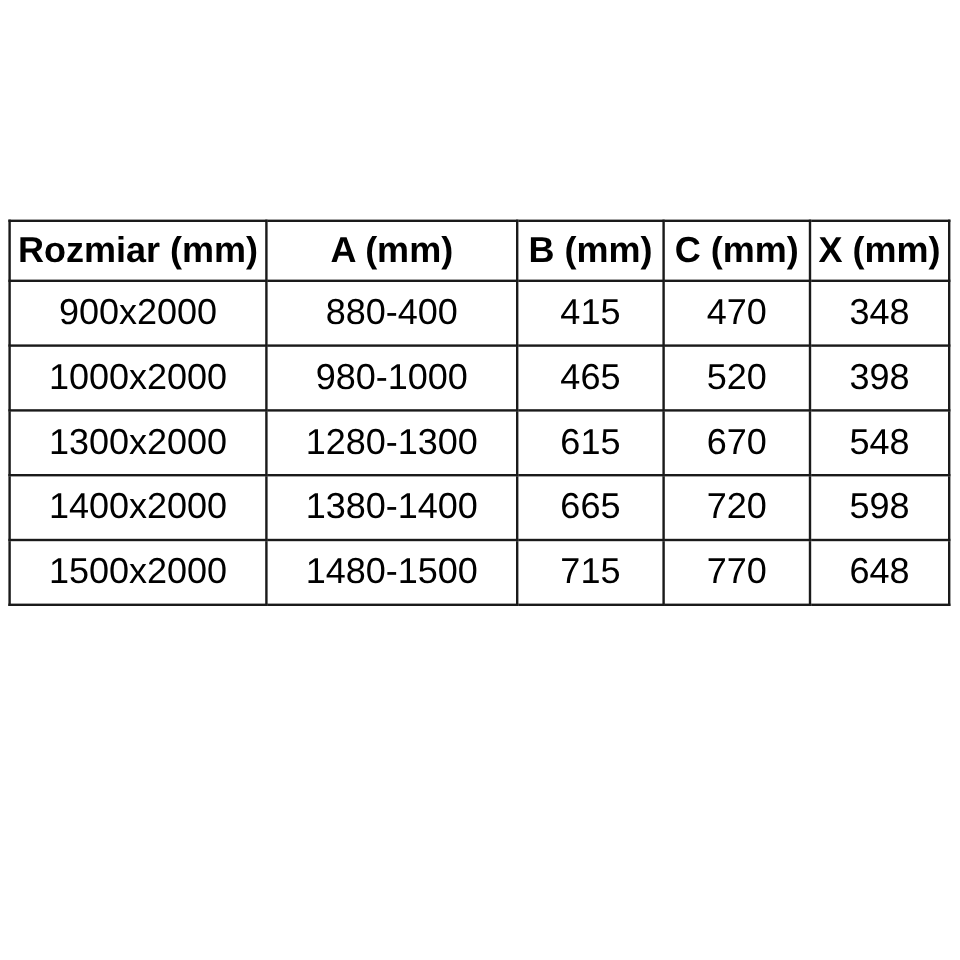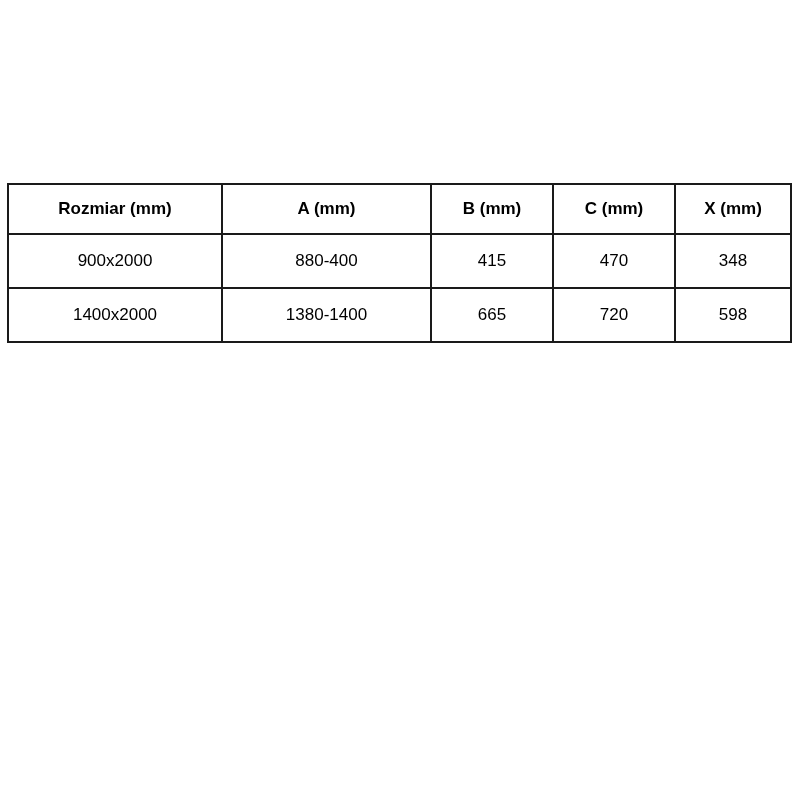--- a/index.html
+++ b/index.html
@@ -21,21 +21,21 @@
     top: 183px;
     width: 783px;
     border-collapse: collapse;
     table-layout: fixed;
   }
   .spec-table th,
   .spec-table td {
     border: 2px solid #1a1a1a;
     text-align: center;
     vertical-align: middle;
-    font-size: 17px;
+    font-size: 30px;
     color: #000000;
     background: #ffffff;
     padding: 0;
     overflow: hidden;
     white-space: nowrap;
   }
   .spec-table thead tr { height: 50px; }
   .spec-table tbody tr { height: 54px; }
   .spec-table th { font-weight: bold; }
   .spec-table td { font-weight: normal; }
@@ -68,21 +68,42 @@
     </thead>
     <tbody>
         <tr>
           <td>900x2000</td>
           <td>880-400</td>
           <td>415</td>
           <td>470</td>
           <td>348</td>
         </tr>
         <tr>
+          <td>1000x2000</td>
+          <td>980-1000</td>
+          <td>465</td>
+          <td>520</td>
+          <td>398</td>
+        </tr>
+        <tr>
+          <td>1300x2000</td>
+          <td>1280-1300</td>
+          <td>615</td>
+          <td>670</td>
+          <td>548</td>
+        </tr>
+        <tr>
           <td>1400x2000</td>
           <td>1380-1400</td>
           <td>665</td>
           <td>720</td>
           <td>598</td>
         </tr>
+        <tr>
+          <td>1500x2000</td>
+          <td>1480-1500</td>
+          <td>715</td>
+          <td>770</td>
+          <td>648</td>
+        </tr>
       </tbody>
   </table>
 </div>
 
 </body></html>

